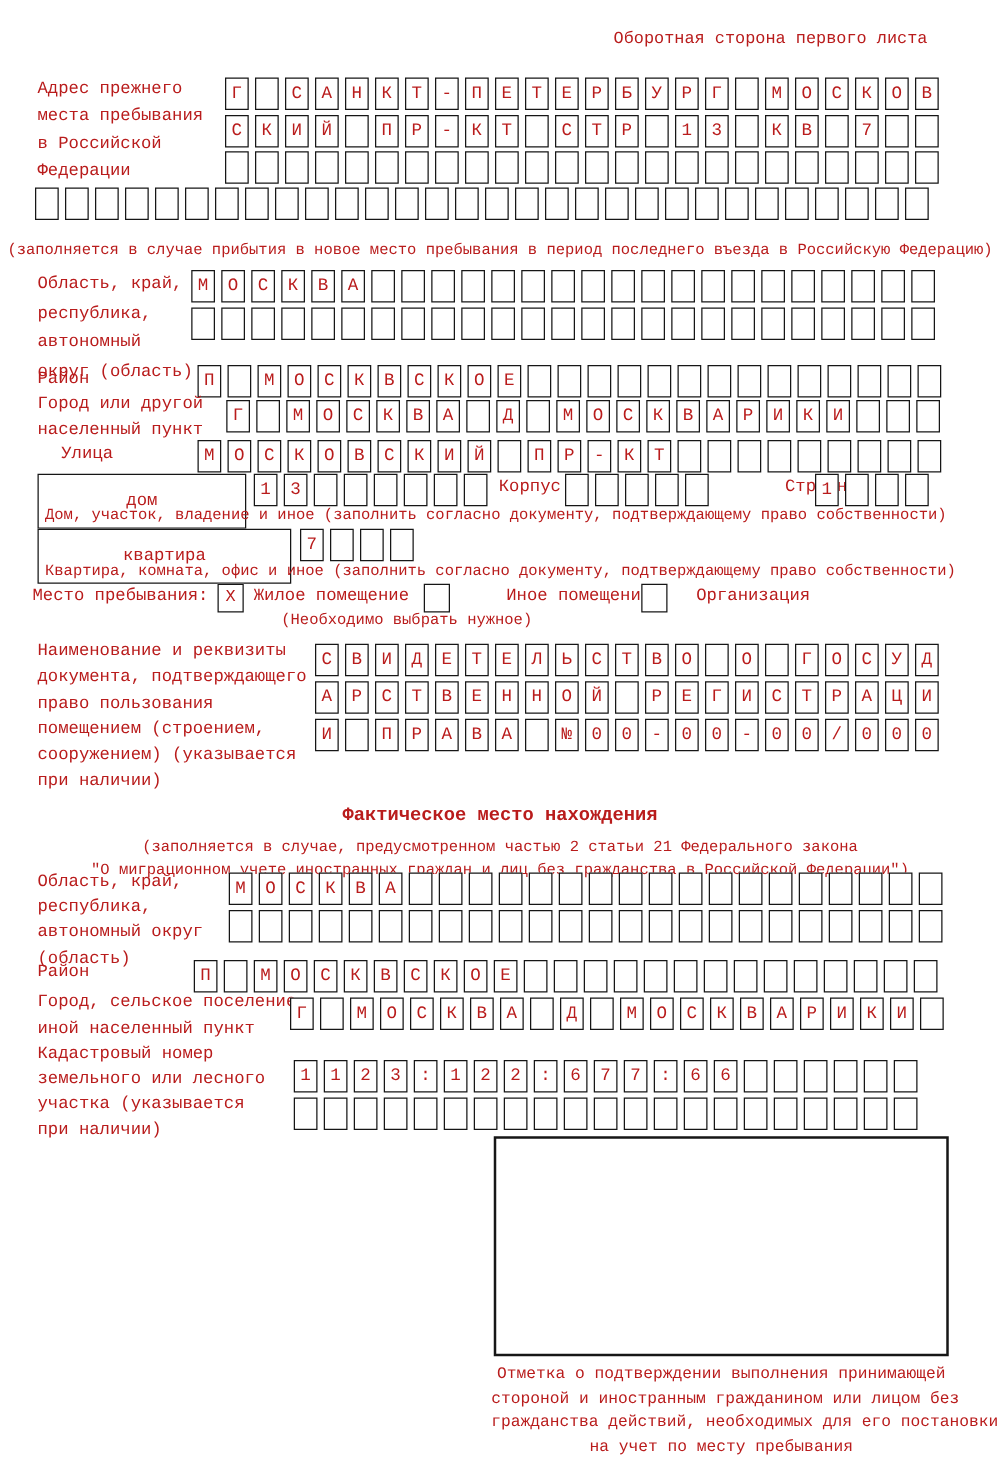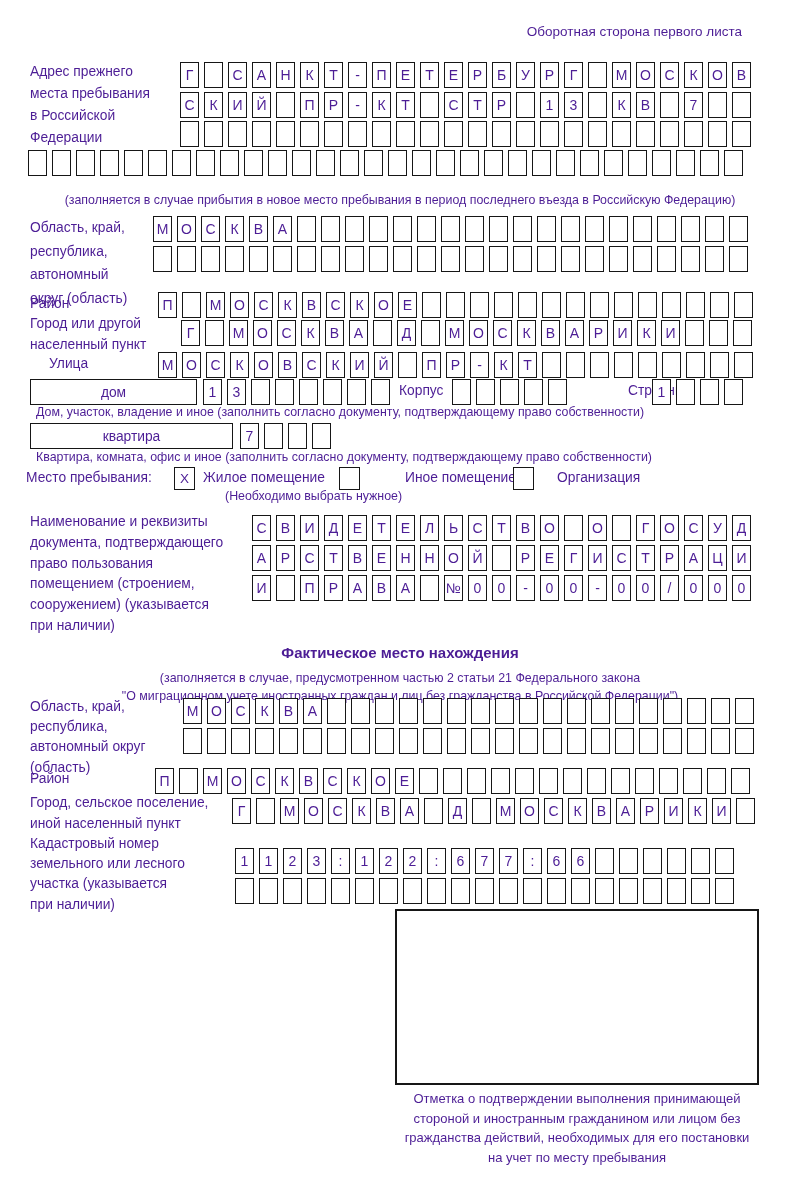--- a/index.html
+++ b/index.html
@@ -1,26 +1,26 @@
 <!DOCTYPE html>
 <html><head>
 <meta charset="utf-8">
 <style>
   html,body{margin:0;padding:0;background:#fff;}
   .page{position:relative;width:800px;height:1180px;background:#ffffff;
-        font-family:Liberation Sans, sans-serif;color:#4c1d95;overflow:hidden;}
+        font-family:Liberation Mono, monospace;color:#b91c1c;overflow:hidden;}
   .abs{position:absolute;}
   .back-note{position:absolute;top:24px;right:58px;font-size:13.5px;}
   .label{position:absolute;font-size:13.8px;line-height:22px;}
   .lines div{white-space:nowrap;}
   .cells{position:absolute;display:flex;gap:5px;}
   .cell{width:19px;height:26px;border:1.7px solid #161616;box-sizing:border-box;
         display:flex;align-items:center;justify-content:center;
         font-size:14px;background:#fff;flex:0 0 auto;}
-  .widebox{position:absolute;border:1.7px solid #161616;height:26px;box-sizing:border-box;
+  .widebox{position:absolute;border:1.7px solid #161616;height:44px;box-sizing:border-box;
            display:flex;align-items:center;justify-content:center;font-size:13.8px;background:#fff;}
   .centerline{position:absolute;left:0;width:800px;text-align:center;margin-top:13px;}
   .note{font-size:12.4px;}
   .sect-title{font-weight:bold;font-size:15px;}
   .sub-title{font-weight:bold;font-size:15px;}
   .inline-label{position:absolute;font-size:13.8px;white-space:nowrap;}
   .checkbox{position:absolute;width:21px;height:23px;border:1.7px solid #161616;box-sizing:border-box;
             display:flex;align-items:center;justify-content:center;font-size:13.5px;background:#fff;}
   .stamp-box{position:absolute;left:395px;top:909px;width:364px;height:176px;
              border:2px solid #161616;box-sizing:border-box;background:#fff;}

